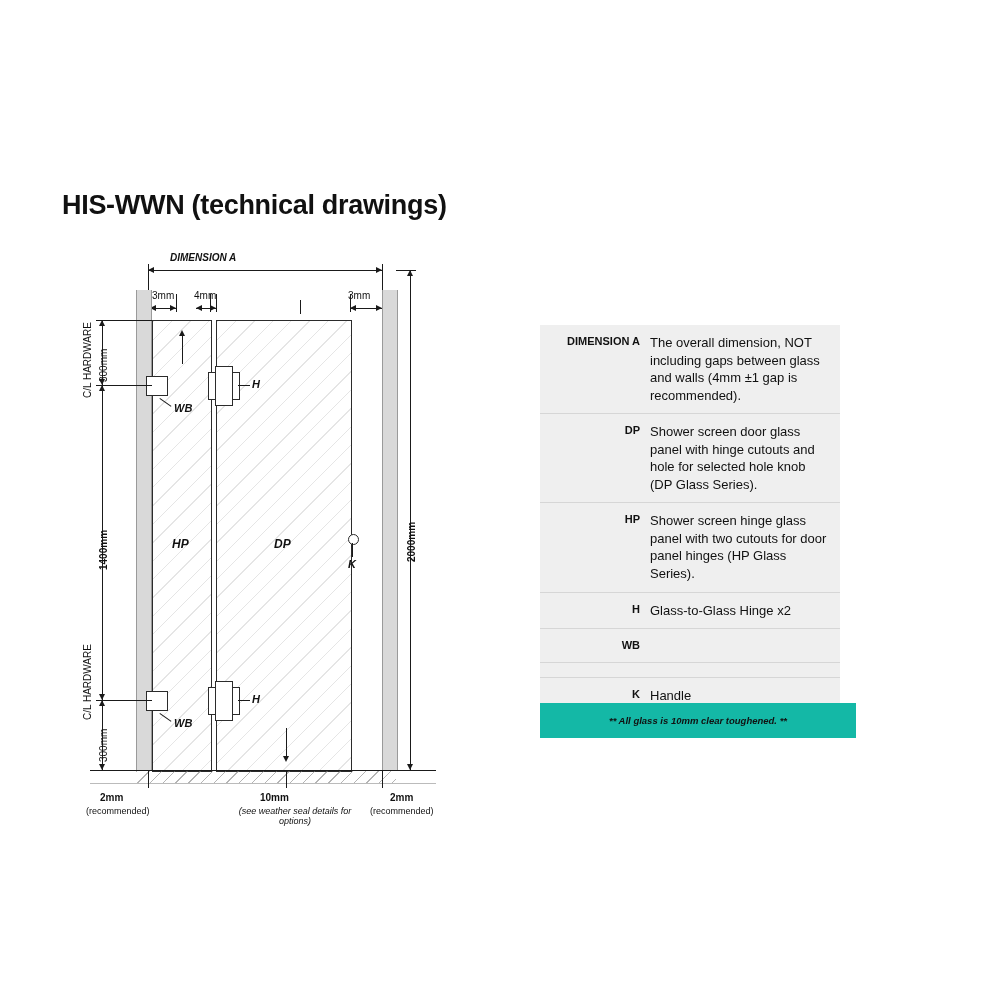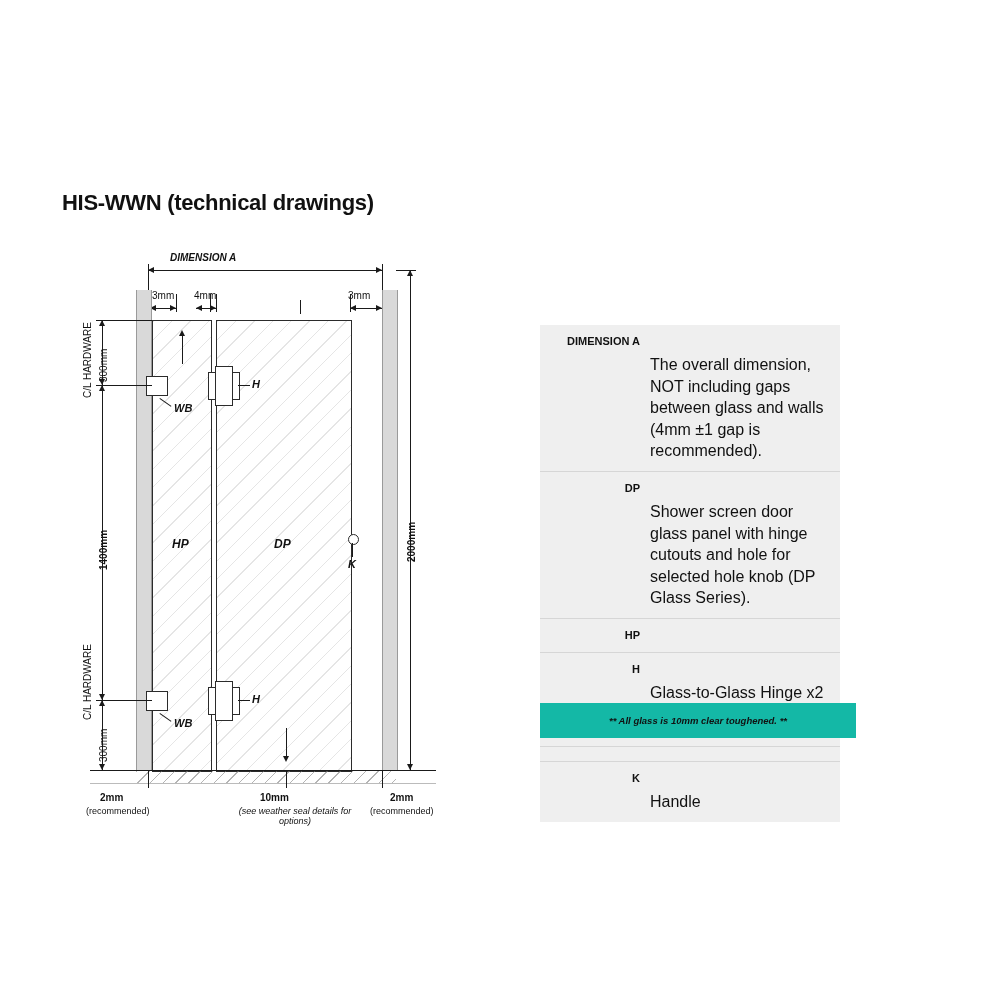--- a/index.html
+++ b/index.html
@@ -12,21 +12,21 @@
     height: 1000px;
     position: relative;
     font-family: "Liberation Sans", sans-serif;
     color: #111111;
     overflow: hidden;
   }
   .page-title {
     position: absolute;
     left: 62px;
     top: 190px;
-    font-size: 22px;
+    font-size: 27px;
     font-weight: bold;
     letter-spacing: -0.3px;
     color: #111111;
     white-space: nowrap;
   }
 
   
   #drawing {
     position: absolute;
     left: 60px;
@@ -167,26 +167,25 @@
     flex: none;
     text-align: right;
     padding-right: 10px;
     font-weight: bold;
     font-size: 11px;
     color: #111;
     line-height: 1.35;
   }
   .legend-desc {
     flex: 1;
-    font-size: 16px;
+    font-size: 13px;
     line-height: 1.35;
     color: #111;
     padding-right: 6px;
     white-space: pre-line;
-    margin-top: 20px;
   }
   .legend-desc.wide { white-space: nowrap; }
   .legend-spacer {
     height: 14px;
     border-top: 1px solid #d6d6d6;
   }
   .legend-footnote {
     font-size: 9.5px;
     font-style: italic;
     font-weight: bold;
@@ -321,20 +320,21 @@
     <div class="legend-desc">The overall dimension, NOT including gaps between glass and walls (4mm ±1 gap is recommended).</div>
   </div>
 
   <div class="legend-row">
     <div class="legend-key">DP</div>
     <div class="legend-desc">Shower screen door glass panel with hinge cutouts and hole for selected hole knob (DP Glass Series).</div>
   </div>
 
   <div class="legend-row">
     <div class="legend-key">HP</div>
+    <div class="legend-desc">Shower screen hinge glass panel with two cutouts for door panel hinges (HP Glass Series).</div>
   </div>
 
   <div class="legend-row">
     <div class="legend-key">H</div>
     <div class="legend-desc">Glass-to-Glass Hinge x2</div>
   </div>
 
   <div class="legend-row">
     <div class="legend-key">WB</div>
   </div>

